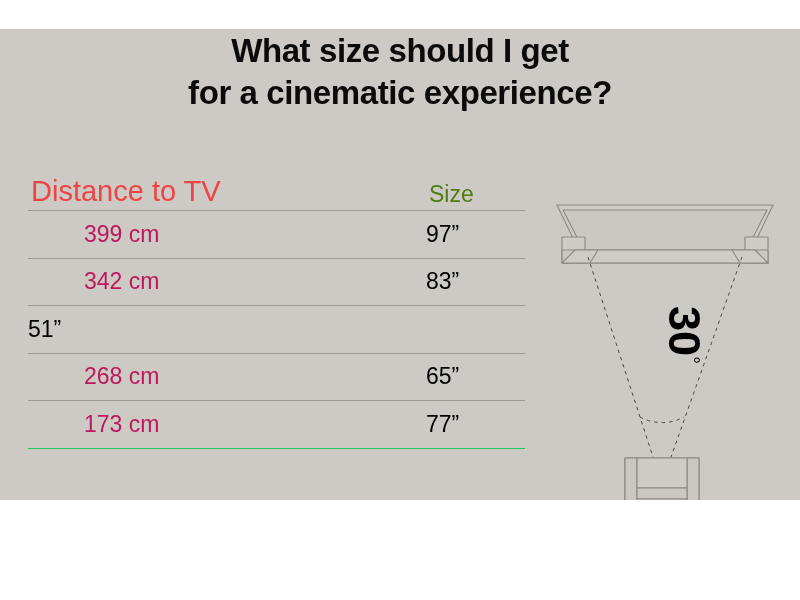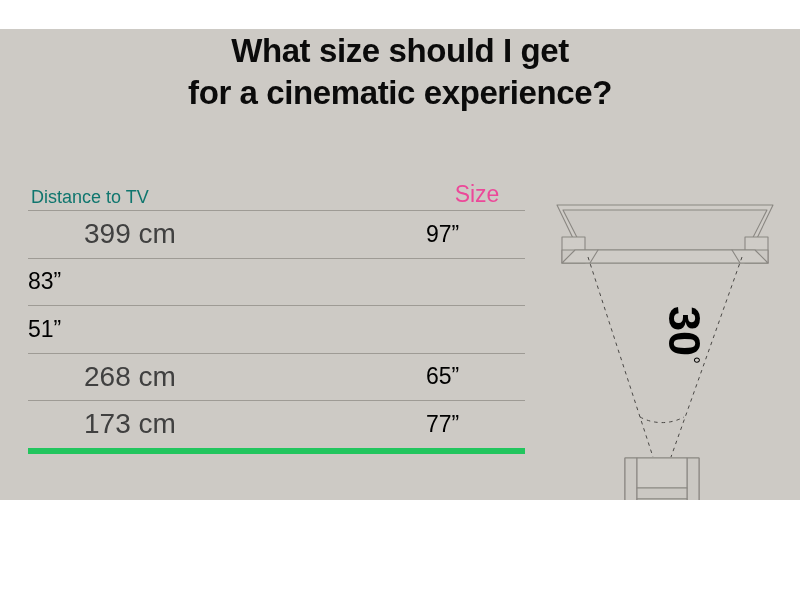--- a/index.html
+++ b/index.html
@@ -50,43 +50,43 @@
     width: 497px;
   }
   .t-head {
     display: flex;
     align-items: flex-end;
     height: 48px;
     padding-bottom: 2px;
   }
   .t-head .c1 {
     flex: 0 0 398px;
-    font-size: 18px;
-    color: #0f766e;
+    font-size: 29px;
+    color: #ef4444;
     padding-left: 3px;
   }
   .t-head .c2 {
     flex: 1 1 auto;
     font-size: 23px;
-    color: #ec4899;
-    text-align: center;
+    color: #4d7c0f;
+    text-align: left;
     margin-top: 6px;
   }
   .t-row {
     display: flex;
     align-items: center;
     height: 46.5px;
     border-top: 1px solid #9e9b95;
   }
-  .t-row:last-child { border-bottom: 6px solid #22c55e; }
+  .t-row:last-child { border-bottom: 1px solid #22c55e; }
   .t-row .c1 {
     flex: 0 0 398px;
-    font-size: 28px;
+    font-size: 23px;
     font-weight: 400;
-    color: #404040;
+    color: #be185d;
     text-align: left;
     padding-left: 56px;
     box-sizing: border-box;
   }
   .t-row .c2 {
     flex: 1 1 auto;
     font-size: 23px;
     font-weight: 400;
     color: #000000;
     text-align: left;
@@ -143,20 +143,21 @@
     <div class="t-head">
       <div class="c1">Distance to TV</div>
       <div class="c2">Size</div>
     </div>
 
     <div class="t-row">
       <div class="c1">399 cm</div>
       <div class="c2">97”</div>
     </div>
     <div class="t-row">
+      <div class="c1">342 cm</div>
       <div class="c2">83”</div>
     </div>
     <div class="t-row">
       <div class="c2">51”</div>
     </div>
     <div class="t-row">
       <div class="c1">268 cm</div>
       <div class="c2">65”</div>
     </div>
     <div class="t-row">

